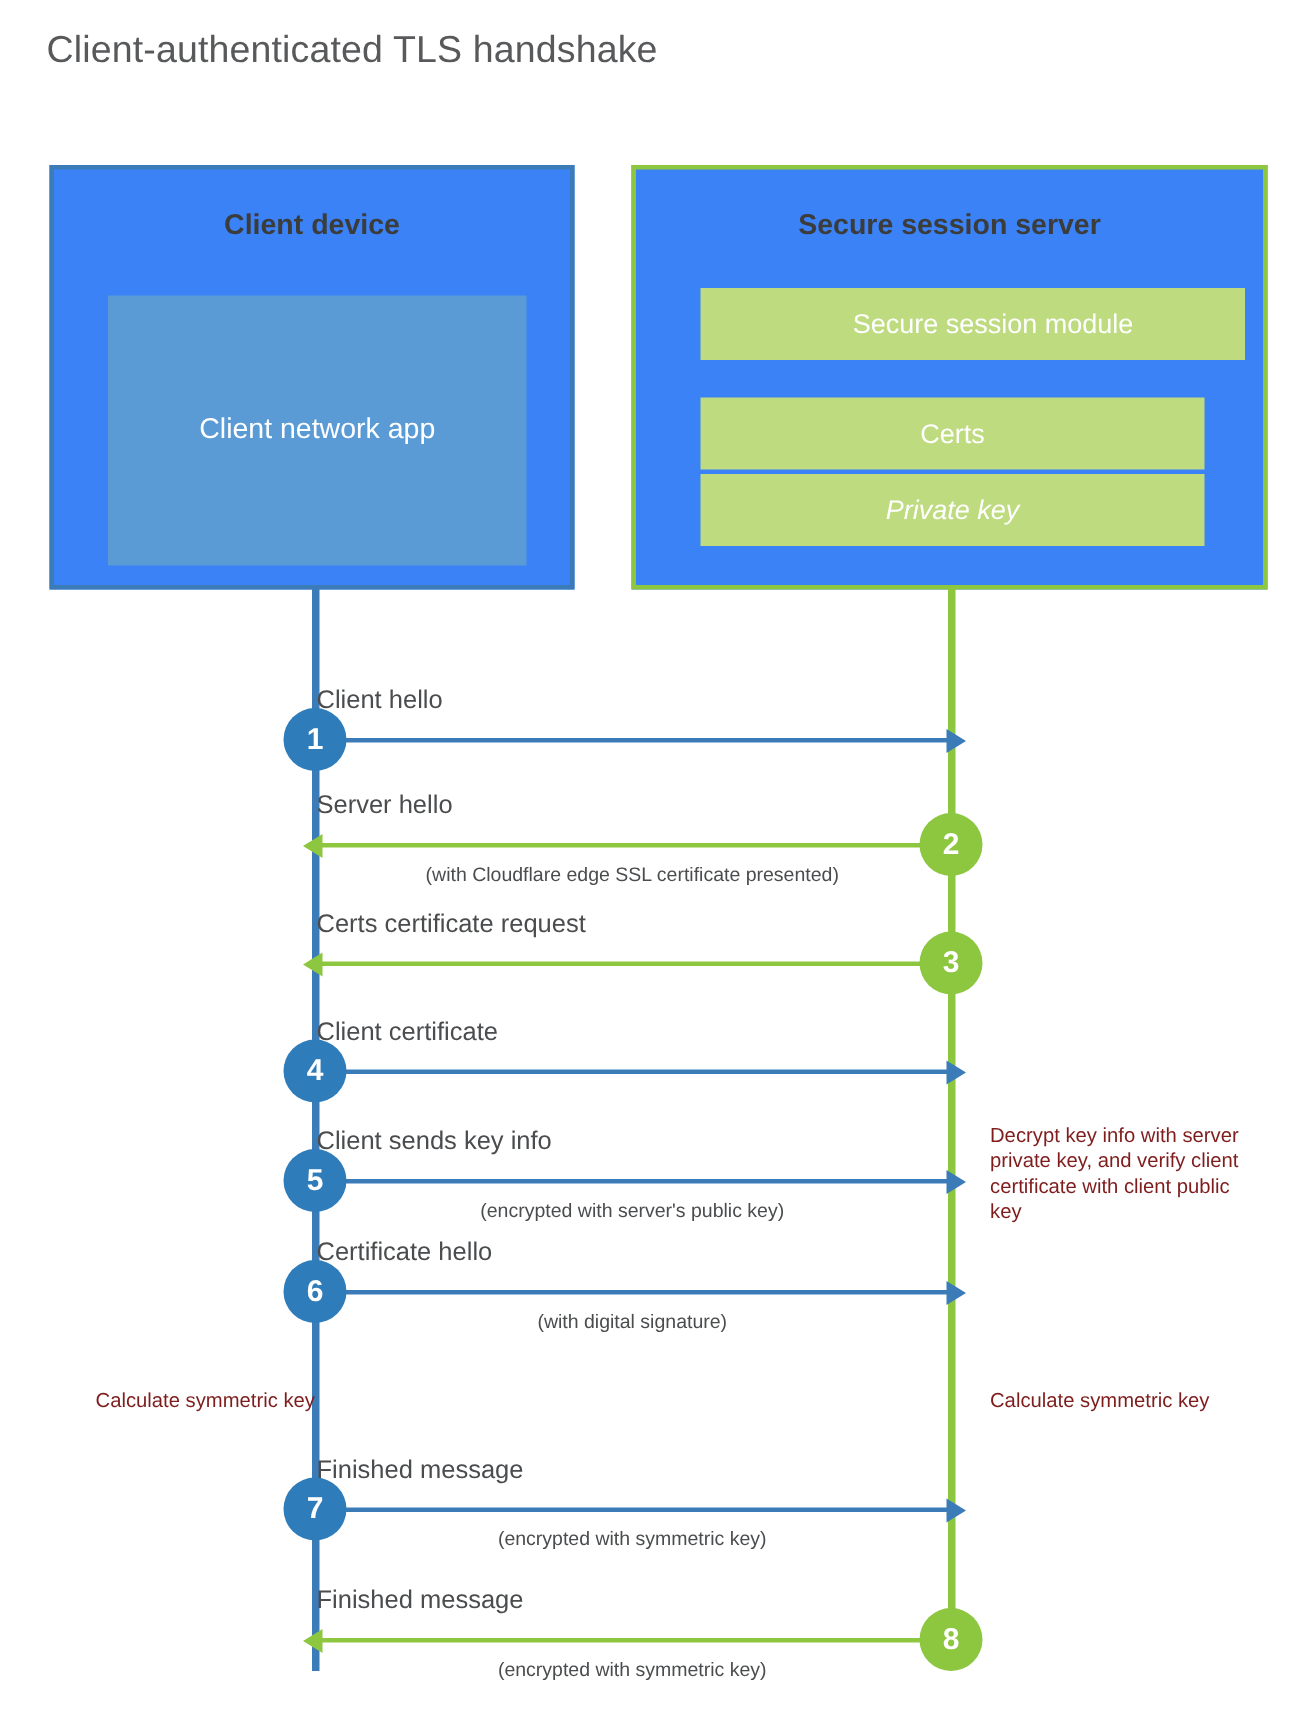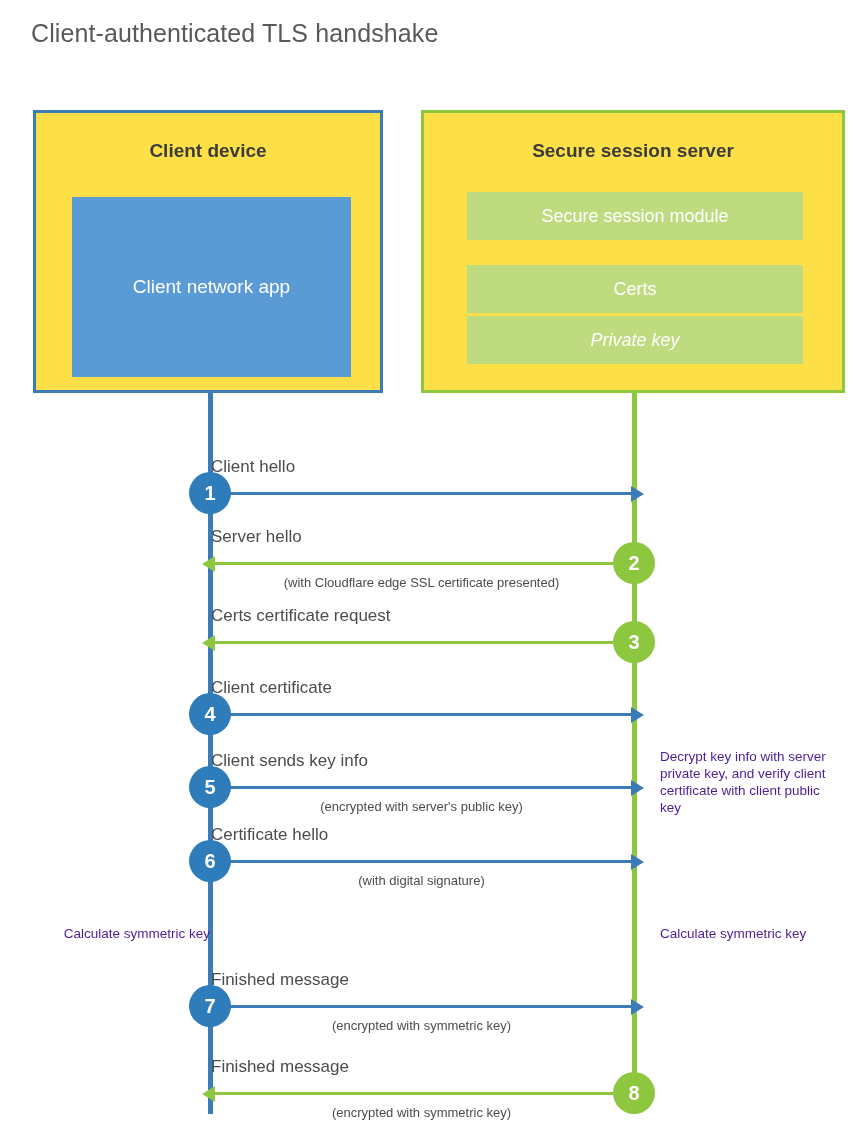--- a/index.html
+++ b/index.html
@@ -13,38 +13,38 @@
   .page{position:relative;width:865px;height:1004px;}
 
   
   .title{
     position:absolute;left:31px;top:19px;
     font-size:25px;font-weight:400;color:#58595b;
     letter-spacing:.1px;white-space:nowrap;
   }
 
   
-  .party-box{position:absolute;background:#fde047;box-sizing:border-box;}
+  .party-box{position:absolute;background:#3b82f6;box-sizing:border-box;}
   .party-box.client{left:33px;top:110px;width:350px;height:283px;border:3px solid #3b7cb8;}
   .party-box.server{left:421px;top:110px;width:424px;height:283px;border:3px solid #8dc63f;}
   .party-title{
     position:absolute;left:0;right:0;top:27px;text-align:center;
     font-size:19px;font-weight:bold;color:#3c3c3b;
   }
   .app-block{
     position:absolute;left:36px;top:68px;width:279px;height:180px;
     background:#5b9bd5;color:#ffffff;font-size:19px;line-height:26px;
     display:flex;align-items:center;justify-content:center;text-align:center;margin-top:16px;
   }
   .mod-block{
     position:absolute;left:43px;width:336px;height:48px;
     background:#bedb80;color:#ffffff;font-size:18px;
     display:flex;align-items:center;justify-content:center;text-align:center;
   }
-  .mod-block.m0{top:79px;}
+  .mod-block.m0{top:79px;padding-left:27px;}
   .mod-block.m1{top:152px;}
   .mod-block.m2{top:203px;font-style:italic;}
 
   
   .lifeline{position:absolute;width:5px;}
   .lifeline.client{left:208px;top:392px;height:722px;background:#3b7cb8;}
   .lifeline.server{left:632px;top:392px;height:702px;background:#8dc63f;}
 
   
   .msg{position:absolute;left:0;width:865px;height:0;}
@@ -69,21 +69,21 @@
   .badge{
     position:absolute;width:42px;height:42px;border-radius:50%;
     color:#ffffff;font-size:20px;font-weight:bold;
     display:flex;align-items:center;justify-content:center;
   }
   .badge.blue{background:#2f7cba;left:189px;}
   .badge.green{background:#8dc63f;left:613px;}
 
   
   .side-note{
-    position:absolute;font-size:13.5px;line-height:17px;color:#4c1d95;
+    position:absolute;font-size:13.5px;line-height:17px;color:#7f1d1d;
   }
   .side-note.right{left:660px;text-align:left;width:180px;}
   .side-note.left{left:20px;width:190px;text-align:right;}
 </style>
 </head>
 <body>
 
 <div class="page">
 
   <div class="title">Client-authenticated TLS handshake</div>

